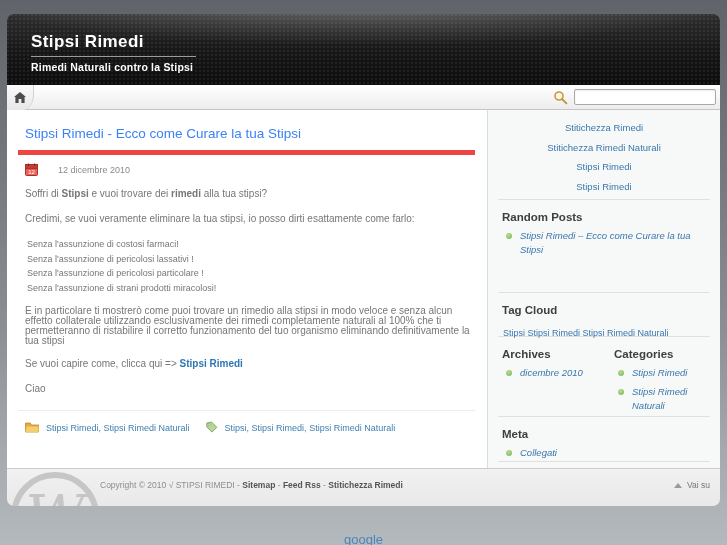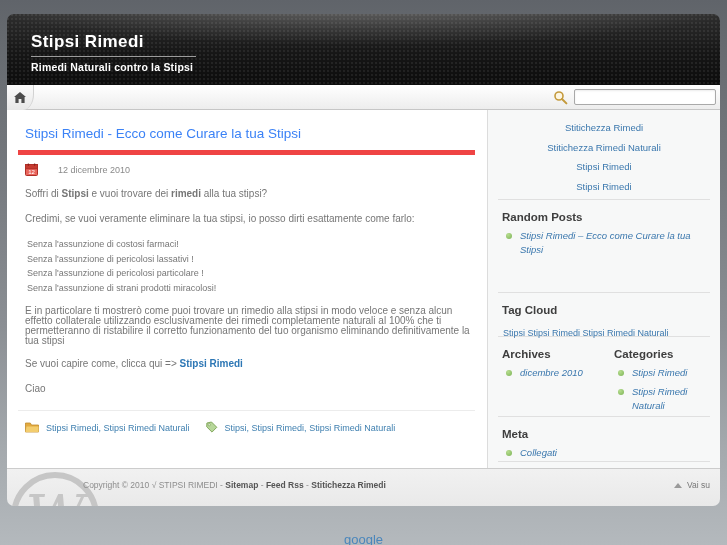--- a/index.html
+++ b/index.html
@@ -76,21 +76,21 @@
   .tagcloud-links { margin-left:1px; }
   .tagcloud-links .tclink { font-size:9px; color:#3a77ad; text-decoration:none; }
   .tagcloud-links > *:not(:last-child)::after { content:"\00a0"; }
   .arch-col { width:112px; }
   .cat-col { flex:1; }
 
   
   .footer { height:38px; background:linear-gradient(180deg,#f1f1f1,#e9e9e9);
     border-top:1px solid #cccccc; border-radius:0 0 7px 7px; position:relative; overflow:hidden; }
   .wp-logo { position:absolute; left:2px; top:1px; width:92px; height:92px; }
-  .copyright-row { position:absolute; left:76px; top:11px; font-size:8.5px; color:#8d8d8d; }
+  .copyright-row { position:absolute; left:93px; top:11px; font-size:8.5px; color:#8d8d8d; }
   .foot-links { display:inline; }
   .foot-links .flink { color:#555; font-weight:bold; text-decoration:none; }
   .foot-links .flink::before { content:" - "; color:#8d8d8d; font-weight:normal; }
   .vai-su { position:absolute; right:10px; top:11px; display:flex; align-items:center; gap:5px;
     font-size:8.5px; color:#777; cursor:pointer; }
   .tri-up { width:0; height:0; border-left:4px solid transparent; border-right:4px solid transparent;
     border-bottom:5px solid #9a9a9a; }
 
   .bottom-link { position:absolute; left:50%; transform:translateX(-50%); top:532px;
     font-size:13px; color:#4a86bb; text-decoration:none; cursor:pointer; }

